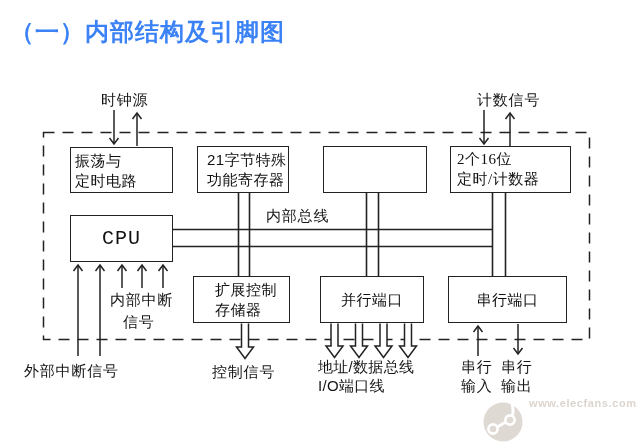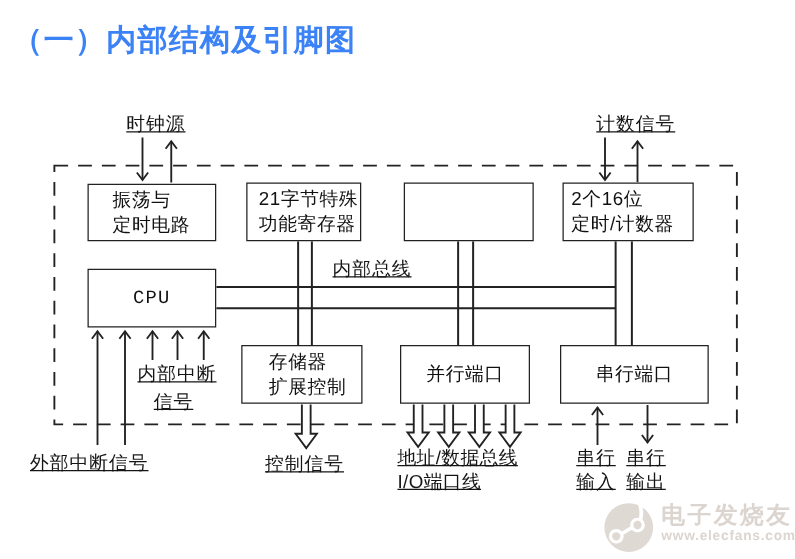--- a/index.html
+++ b/index.html
@@ -16,24 +16,24 @@
   }
   .svg-layer{position:absolute;left:0;top:0;width:636px;height:447px;}
   .box{
     position:absolute;box-sizing:border-box;
     border:1.6px solid #222;background:#fff;
     font-size:15px;line-height:19.5px;letter-spacing:0.5px;
     padding-top:3px;white-space:nowrap;
   }
   .box span{display:block;}
   .box-center{display:flex;align-items:center;justify-content:center;padding-top:0;}
-  .cpu-font{font-family:"Liberation Mono","DejaVu Sans Mono",monospace;font-size:15px;letter-spacing:1px;}
+  .cpu-font{font-family:"Liberation Mono","DejaVu Sans Mono",monospace;font-size:20px;letter-spacing:1px;}
   .lbl{
     position:absolute;font-size:15px;line-height:19px;letter-spacing:0.8px;
-    white-space:nowrap;color:#151515;text-decoration:underline;
+    white-space:nowrap;color:#151515;
   }
   .lbl span{display:block;}
   .watermark{
     position:absolute;left:481px;top:396px;
     display:flex;align-items:flex-start;gap:2px;
     color:#dcd5cf;user-select:none;
   }
   .wm-text{line-height:1;}
   .wm-brand{font-size:19px;font-weight:bold;letter-spacing:2px;margin-top:7px;
             font-family:"Liberation Serif","DejaVu Serif",serif;}
@@ -104,45 +104,45 @@
   <g stroke="#222" stroke-width="1.5" fill="none">
     <line x1="478" y1="356" x2="478" y2="326" marker-end="url(#m-arrow)"></line>
   </g>
   <g stroke="#222" stroke-width="1.5" fill="none">
     <line x1="518" y1="324" x2="518" y2="354" marker-end="url(#m-arrow)"></line>
   </g>
 </svg>
 
 <div class="page-title">（一）内部结构及引脚图</div>
 
-<div class="box" style="left:70px;top:147px;width:103px;height:46px;padding-left:19px;">
+<div class="box" style="left:70px;top:147px;width:103px;height:46px;padding-left:4px;">
   <span>振荡与</span>
   <span>定时电路</span>
 </div>
 
 <div class="box" style="left:197px;top:146px;width:92px;height:47px;padding-left:9px;">
   <span>21字节特殊</span>
   <span>功能寄存器</span>
 </div>
 
 <div class="box" style="left:323px;top:146px;width:104px;height:47px;padding-left:9px;">
 </div>
 
-<div class="box" style="left:450px;top:146px;width:105px;height:47px;padding-left:6px;">
+<div class="box" style="left:450px;top:146px;width:121px;height:47px;padding-left:6px;font-family:Liberation Serif, serif;">
   <span>2个16位</span>
   <span>定时/计数器</span>
 </div>
 
 <div class="box box-center cpu-font" style="left:70px;top:215px;width:103px;height:47px;">
   <span>CPU</span>
 </div>
 
 <div class="box" style="left:193px;top:276px;width:97px;height:47px;padding-left:21px;">
+  <span>扩展控制</span>
   <span>存储器</span>
-  <span>扩展控制</span>
 </div>
 
 <div class="box box-center" style="left:320px;top:276px;width:104px;height:47px;">
   <span>并行端口</span>
 </div>
 
 <div class="box box-center" style="left:448px;top:276px;width:119px;height:47px;justify-content:center;">
   <span>串行端口</span>
 </div>
 
@@ -177,16 +177,15 @@
 </div>
 
 <div class="watermark">
   <svg width="46" height="50" viewBox="0 0 46 50">
     <circle cx="22" cy="26" r="19.5" fill="#dfd9d4"></circle>
     <path d="M13,33 L28,24 C33,21 33,12 30,5" fill="none" stroke="#ffffff" stroke-width="3"></path>
     <circle cx="12" cy="33" r="4.6" fill="#dfd9d4" stroke="#ffffff" stroke-width="2.6"></circle>
     <circle cx="29" cy="24" r="4.6" fill="#dfd9d4" stroke="#ffffff" stroke-width="2.6"></circle>
   </svg>
   <div class="wm-text">
-    <div class="wm-brand">电子发烧友</div>
     <div class="wm-url">www.elecfans.com</div>
   </div>
 </div>
 
 </body></html>

